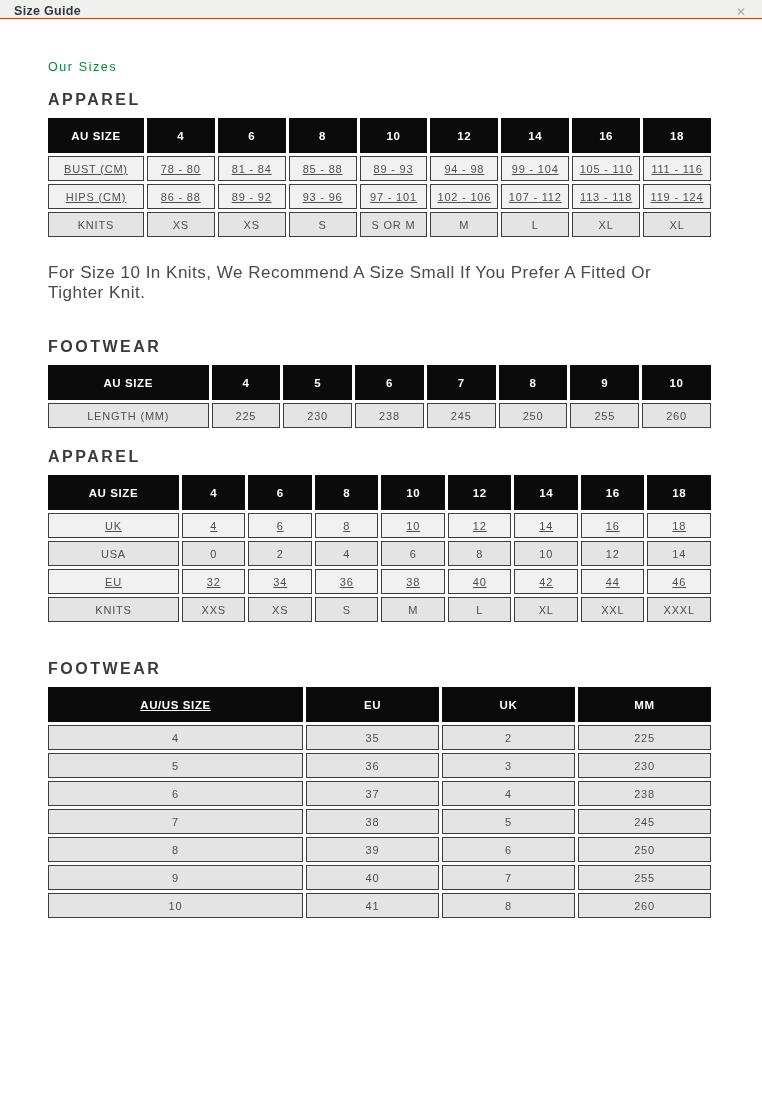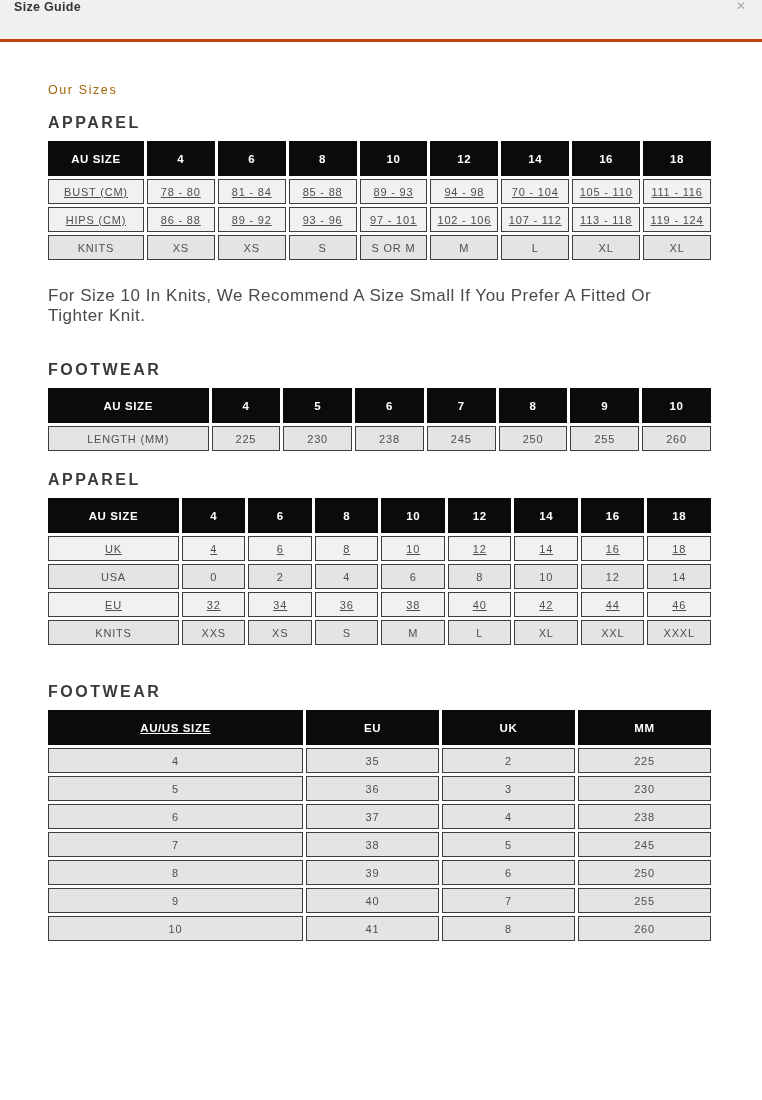--- a/index.html
+++ b/index.html
@@ -4,25 +4,25 @@
 <style>
   * { box-sizing: border-box; }
   html, body {
     margin: 0; padding: 0;
     width: 762px; height: 1100px;
     background: #ffffff;
     font-family: "Liberation Sans", sans-serif;
     overflow: hidden;
   }
   .topbar {
-    height: 42px;
+    height: 19px;
     background: #f0f0ee;
-    border-bottom: 3px solid #c2410c;
+    border-bottom: 1px solid #c2410c;
     display: flex;
-    align-items: flex-start;
+    align-items: flex-end;
     justify-content: space-between;
     padding: 0 16px 0 14px;
   }
   .topbar-title {
     font-size: 12.5px;
     font-weight: bold;
     color: #33373b;
     letter-spacing: 0.3px;
   }
   .close-btn {
@@ -30,21 +30,21 @@
     font-size: 12px;
     line-height: 1;
     cursor: pointer;
     font-weight: normal;
   }
   .content { padding: 0 51px 0 48px; }
   .section-title {
     margin-top: 41px;
     font-size: 12.5px;
     letter-spacing: 1.6px;
-    color: #a16207;
+    color: #15803d;
   }
   .cat-label {
     margin-top: 17px;
     font-size: 16px;
     font-weight: bold;
     letter-spacing: 2.5px;
     color: #3a3a3a;
   }
   .mt-lg { margin-top: 35px; }
   .mt-xl { margin-top: 48px; }
@@ -119,21 +119,21 @@
         </tr>
       </thead>
       <tbody>
         <tr class="light">
           <td>BUST (CM)</td>
           <td>78 - 80</td>
           <td>81 - 84</td>
           <td>85 - 88</td>
           <td>89 - 93</td>
           <td>94 - 98</td>
-          <td>70 - 104</td>
+          <td>99 - 104</td>
           <td>105 - 110</td>
           <td>111 - 116</td>
         </tr>
         <tr class="light">
           <td>HIPS (CM)</td>
           <td>86 - 88</td>
           <td>89 - 92</td>
           <td>93 - 96</td>
           <td>97 - 101</td>
           <td>102 - 106</td>

